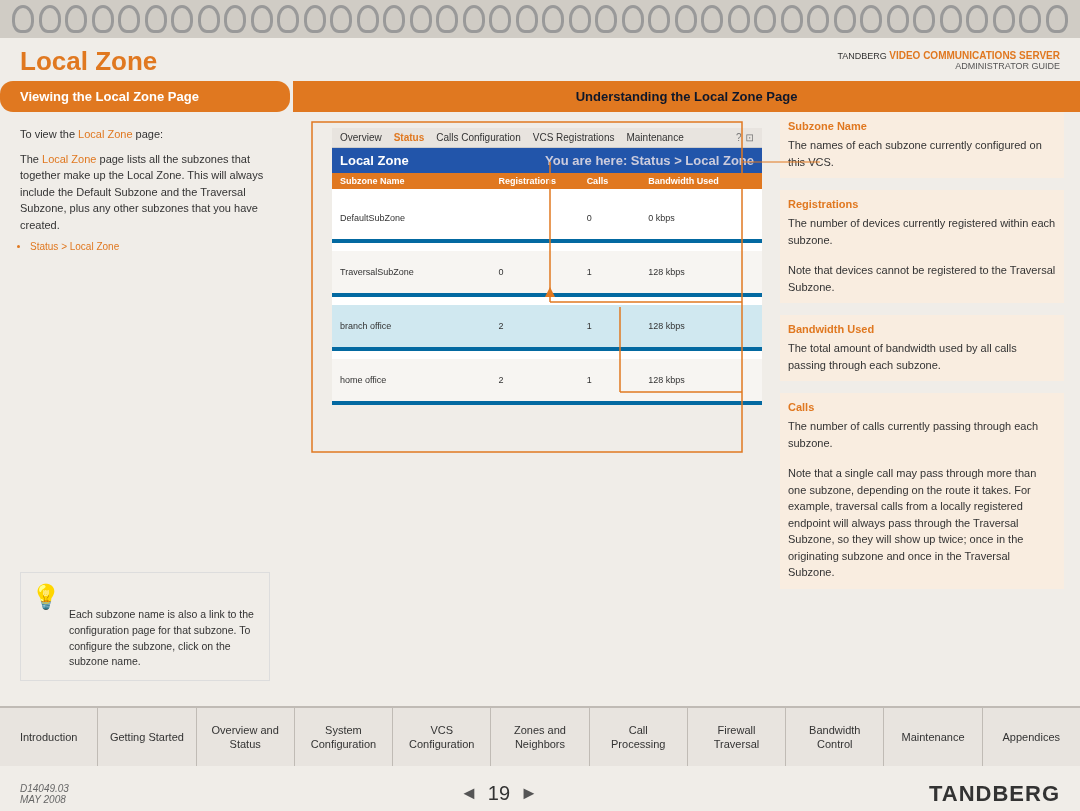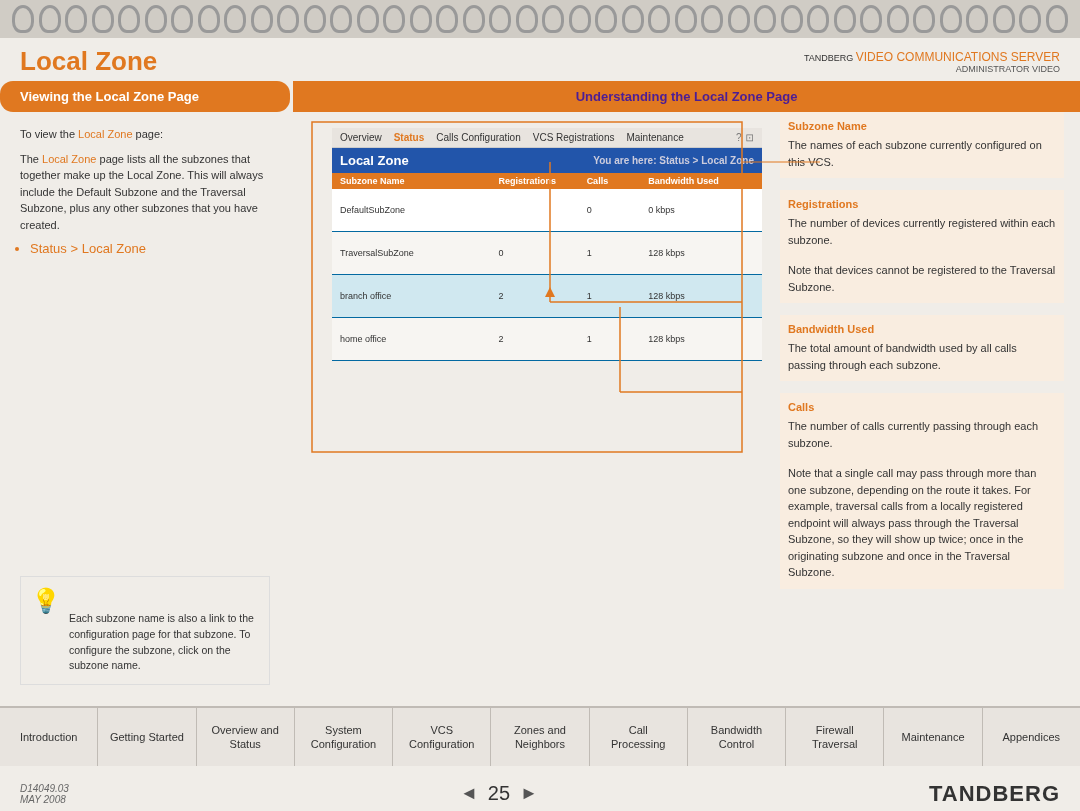--- a/index.html
+++ b/index.html
@@ -48,42 +48,42 @@
       font-size: 9px;
       color: #555;
       margin-top: 4px;
     }
     .brand-info .brand-name {
       color: #333;
       font-size: 9px;
     }
     .brand-info .brand-highlight {
       color: #e07820;
-      font-weight: normal;
-      font-size: 12px;
+      font-weight: bold;
+      font-size: 10px;
     }
 
     
     .section-headers {
       display: flex;
       width: 100%;
     }
     .section-header-left {
       background: #e07820;
       color: white;
       padding: 8px 20px;
       font-size: 13px;
       font-weight: bold;
       width: 290px;
       flex-shrink: 0;
       border-radius: 13px;
     }
     .section-header-right {
       background: #e07820;
-      color: #4c1d95;
+      color: #0f172a;
       padding: 8px 16px;
       font-size: 13px;
       font-weight: bold;
       flex: 1;
       margin-left: 3px;
       text-align: center;
     }
 
     
     .left-panel {
@@ -102,21 +102,21 @@
       color: #e07820;
       text-decoration: none;
     }
     .nav-list {
       margin-top: 6px;
       margin-left: 10px;
     }
     .nav-list li {
       list-style: disc;
       color: #e07820;
-      font-size: 13px;
+      font-size: 10px;
     }
     .nav-list li span {
       color: #e07820;
     }
 
     
     .tip-box {
       margin-top: auto;
       background: #f0ede8;
       border: 1px solid #ddd;
@@ -164,39 +164,40 @@
       background: #2255aa;
       color: white;
       padding: 5px 8px;
       font-size: 12px;
       font-weight: bold;
       display: flex;
       justify-content: space-between;
       align-items: center;
     }
     .vcs-breadcrumb {
-      font-size: 10px;
+      font-size: 13px;
       color: #ccd;
     }
     .vcs-table-header {
       display: grid;
       grid-template-columns: 1.8fr 1fr 0.7fr 1.2fr;
       background: #e07820;
       color: white;
       font-size: 9px;
       font-weight: bold;
       padding: 3px 8px;
     }
     .vcs-table-row {
       display: grid;
       grid-template-columns: 1.8fr 1fr 0.7fr 1.2fr;
       padding: 16px 8px;
       font-size: 9px;
       color: #333;
-      border-bottom: 1px solid #0369a1;
+      border-bottom: 4px solid #0369a1;
+      margin-top: 8px;
     }
     .vcs-table-row:nth-child(odd) { background: #f7f5f2; }
     .vcs-table-row:nth-child(even) { background: white; }
     .vcs-table-row.highlighted { background: #d0e8f0; }
 
     
     .info-panel {
       flex: 1;
       padding: 0 16px 0 10px;
     }
@@ -350,21 +351,21 @@
 
 <div class="content-wrapper">
 
   <div class="page-header">
     <div class="page-title">Local Zone</div>
     <div class="brand-info">
       <div>
         <span class="brand-name">TANDBERG</span>
         <span class="brand-highlight">VIDEO COMMUNICATIONS SERVER</span>
       </div>
-      <div>ADMINISTRATOR VIDEO</div>
+      <div>ADMINISTRATOR GUIDE</div>
     </div>
   </div>
 
   <div class="section-headers">
     <div class="section-header-left">Viewing the Local Zone Page</div>
     <div class="section-header-right">Understanding the Local Zone Page</div>
   </div>
 
   <div class="panels-wrapper">
 
@@ -491,30 +492,30 @@
 </div>
 
 <div class="bottom-nav" style="height:60px; bottom:45px;">
   <div class="nav-tab">Introduction</div>
   <div class="nav-tab">Getting Started</div>
   <div class="nav-tab">Overview and<br>Status</div>
   <div class="nav-tab">System<br>Configuration</div>
   <div class="nav-tab">VCS<br>Configuration</div>
   <div class="nav-tab">Zones and<br>Neighbors</div>
   <div class="nav-tab">Call<br>Processing</div>
+  <div class="nav-tab">Firewall<br>Traversal</div>
   <div class="nav-tab">Bandwidth<br>Control</div>
-  <div class="nav-tab">Firewall<br>Traversal</div>
   <div class="nav-tab">Maintenance</div>
   <div class="nav-tab" style="border-right:none;">Appendices</div>
 </div>
 
 <div class="footer">
   <div class="footer-left">
     <div>D14049.03</div>
     <div>MAY 2008</div>
   </div>
   <div class="footer-center">
     <span style="font-size:18px; color:#555;">◄</span>
-    <span class="page-num">25</span>
+    <span class="page-num">19</span>
     <span style="font-size:18px; color:#555;">►</span>
   </div>
   <div class="footer-brand">TANDBERG</div>
 </div>
 
 </body></html>

